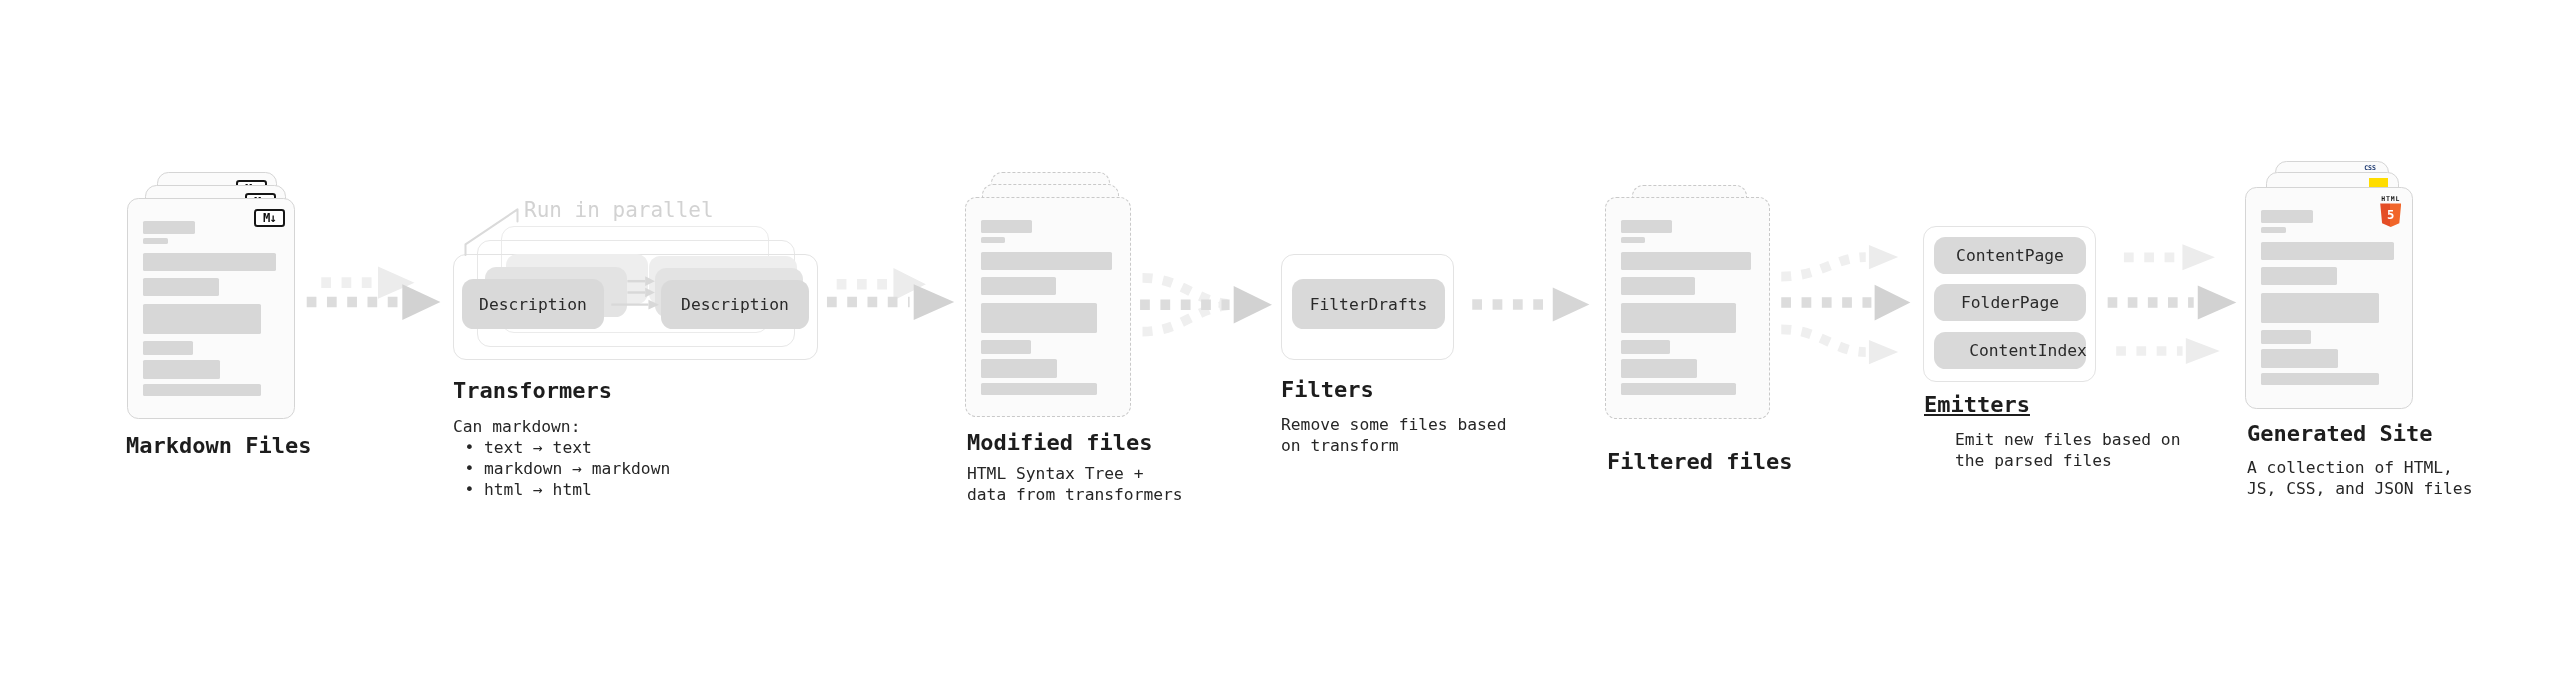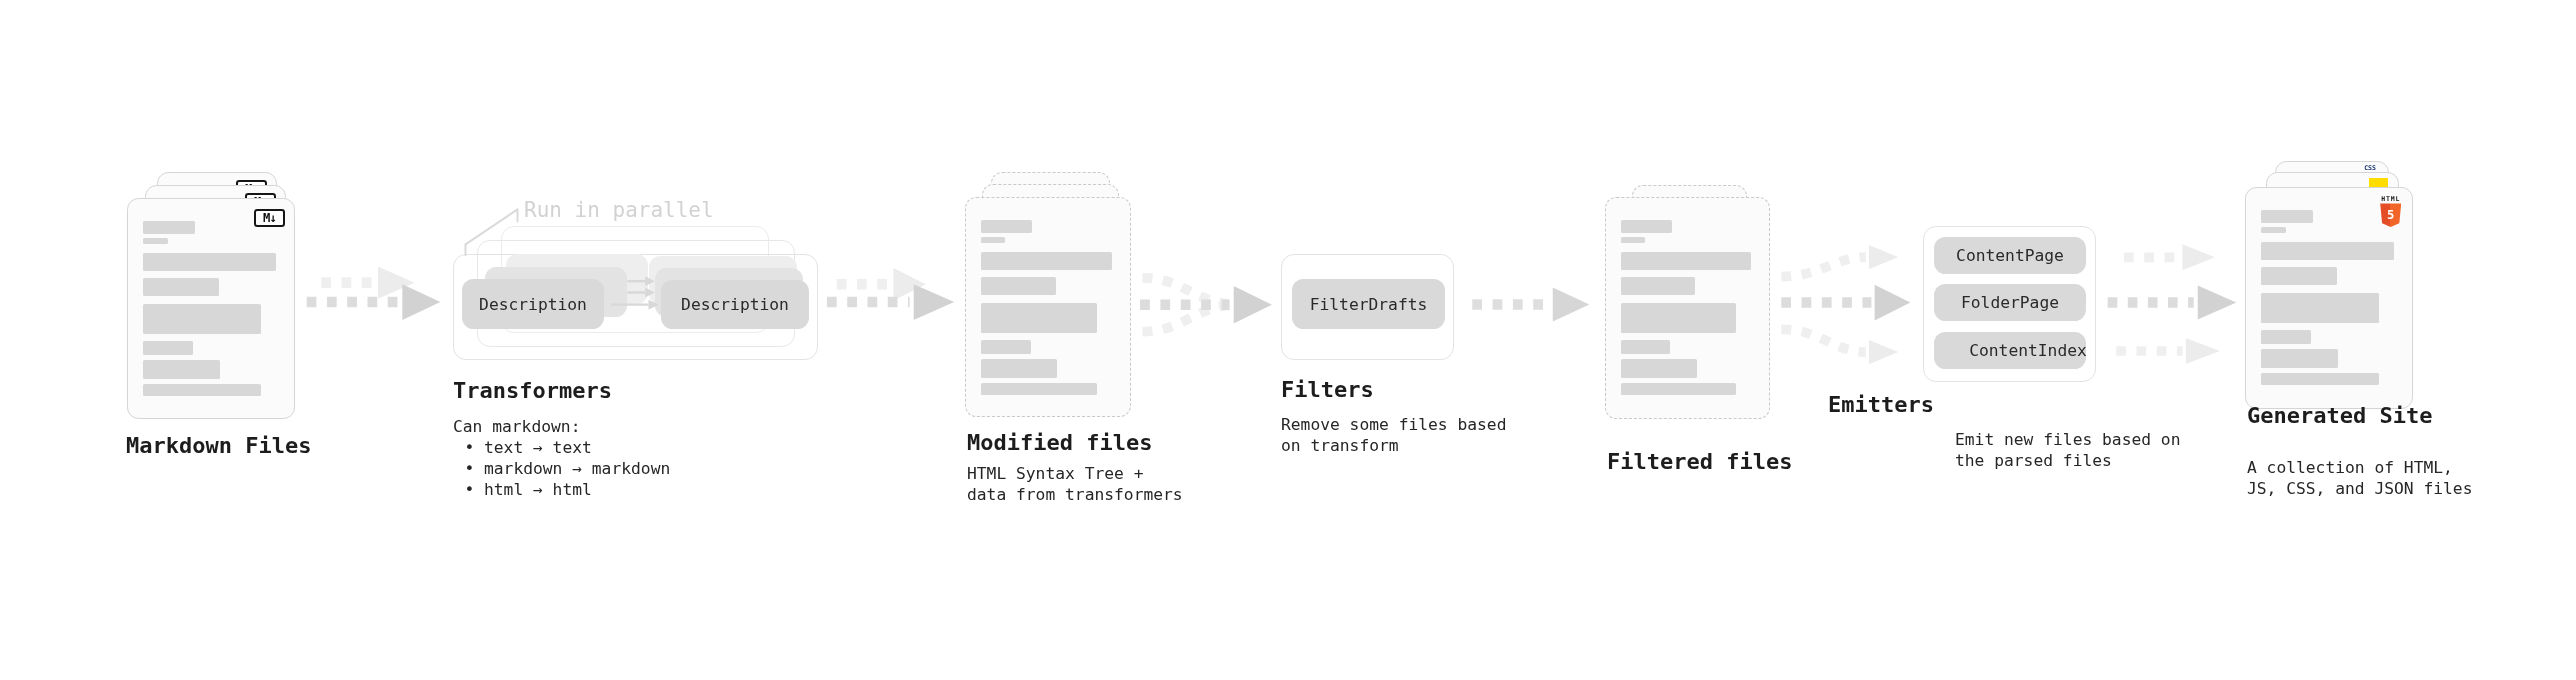--- a/index.html
+++ b/index.html
@@ -208,21 +208,21 @@
     <path d="M 112,123 L 148,138 L 112,153 Z" fill="#ececec"></path>
     <line x1="4" y1="77" x2="115" y2="77" stroke="#dcdcdc" stroke-width="13" stroke-dasharray="12 13"></line>
     <path d="M 119,55 L 163,77 L 119,99 Z" fill="#d2d2d2"></path>
   </svg>
 
   <div>
     <div class="obox" style="left:1923px;top:226px;width:173px;height:156px;"></div>
     <div class="pill" style="left:1934px;top:237px;width:152px;height:37px;">ContentPage</div>
     <div class="pill" style="left:1934px;top:284px;width:152px;height:37px;">FolderPage</div>
     <div class="pill" style="left:1934px;top:332px;width:152px;height:37px;padding-left:36px;">ContentIndex</div>
-    <div class="h-label" style="left:1828px;top:393px;">Emitters</div>
+    <div class="h-label" style="left:1924px;top:393px;text-decoration:underline;">Emitters</div>
     <div class="desc" style="left:1924px;top:429px;margin-left:31px;">
       <div>Emit new files based on</div>
       <div>the parsed files</div>
     </div>
   </div>
 
   <svg style="left:2114px;top:241px;" width="106" height="32.5" viewBox="0 0 130 40">
     <line x1="12" y1="20" x2="80" y2="20" stroke="#efefef" stroke-width="12" stroke-dasharray="12 13"></line>
     <path d="M 84,4 L 124,20 L 84,36 Z" fill="#ececec"></path>
   </svg>
@@ -256,21 +256,21 @@
         <div class="bar b1"></div>
           <div class="bar b2"></div>
           <div class="bar b3"></div>
           <div class="bar b4"></div>
         <div class="bar b5"></div>
           <div class="bar b6"></div>
           <div class="bar b7"></div>
           <div class="bar b8"></div>
       </div>
     </div>
-    <div class="h-label" style="left:2247px;top:404px;">Generated Site</div>
+    <div class="h-label" style="left:2247px;top:422px;">Generated Site</div>
     <div class="desc" style="left:2247px;top:457px;">
       <div>A collection of HTML,</div>
       <div>JS, CSS, and JSON files</div>
     </div>
   </div>
 
 </div>
 
 
 </body></html>

